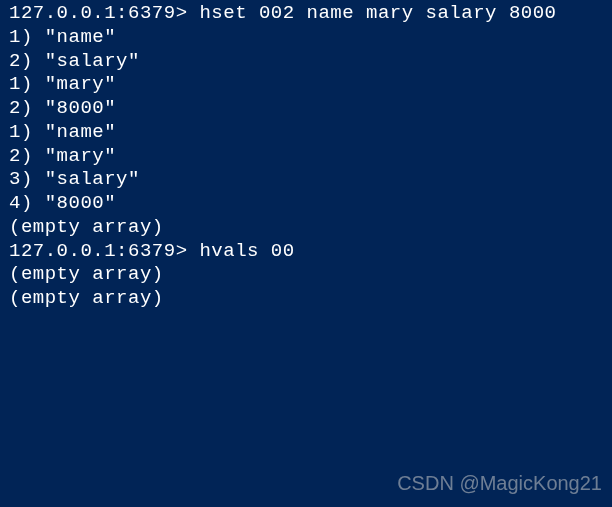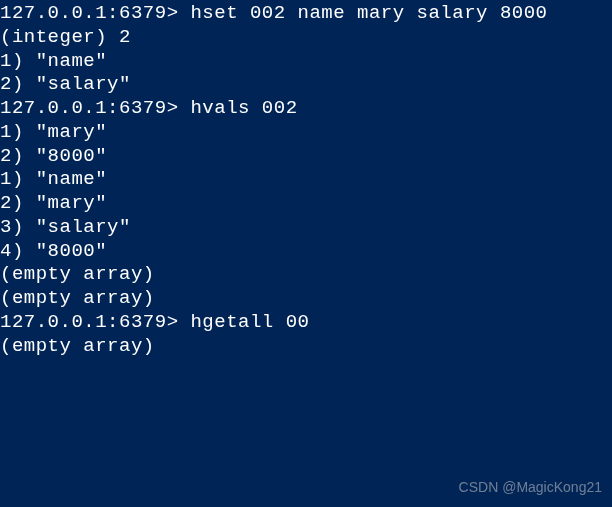--- a/index.html
+++ b/index.html
@@ -12,50 +12,48 @@
       height: 507px;
       background: #012456;
       font-family: 'Consolas', 'Courier New', monospace;
       font-size: 19px;
       color: #ffffff;
       overflow: hidden;
       position: relative;
       letter-spacing: 0.5px;
     }
     .terminal {
-      padding: 2px 0 0 0;
+      padding: 2px 0 0 9px;
       line-height: 1.25;
     }
     .line {
       white-space: pre;
     }
     .watermark {
       position: absolute;
       bottom: 12px;
       right: 10px;
       color: rgba(200, 200, 200, 0.55);
       font-family: Arial, sans-serif;
-      font-size: 14px;
+      font-size: 20px;
       letter-spacing: 0;
     }
   </style>
 </head>
 <body>
 
 <div class="terminal">
   <div class="line">127.0.0.1:6379&gt; hset 002 name mary salary 8000</div>
-  <div class="line">(integer) 2</div>
   <div class="line">1) "name"</div>
   <div class="line">2) "salary"</div>
-  <div class="line">127.0.0.1:6379&gt; hvals 002</div>
   <div class="line">1) "mary"</div>
   <div class="line">2) "8000"</div>
   <div class="line">1) "name"</div>
   <div class="line">2) "mary"</div>
   <div class="line">3) "salary"</div>
   <div class="line">4) "8000"</div>
   <div class="line">(empty array)</div>
+  <div class="line">127.0.0.1:6379&gt; hvals 00</div>
   <div class="line">(empty array)</div>
-  <div class="line">127.0.0.1:6379&gt; hgetall 00</div>
   <div class="line">(empty array)</div>
 </div>
 
 <div class="watermark">CSDN @MagicKong21</div>
 
 </body></html>

